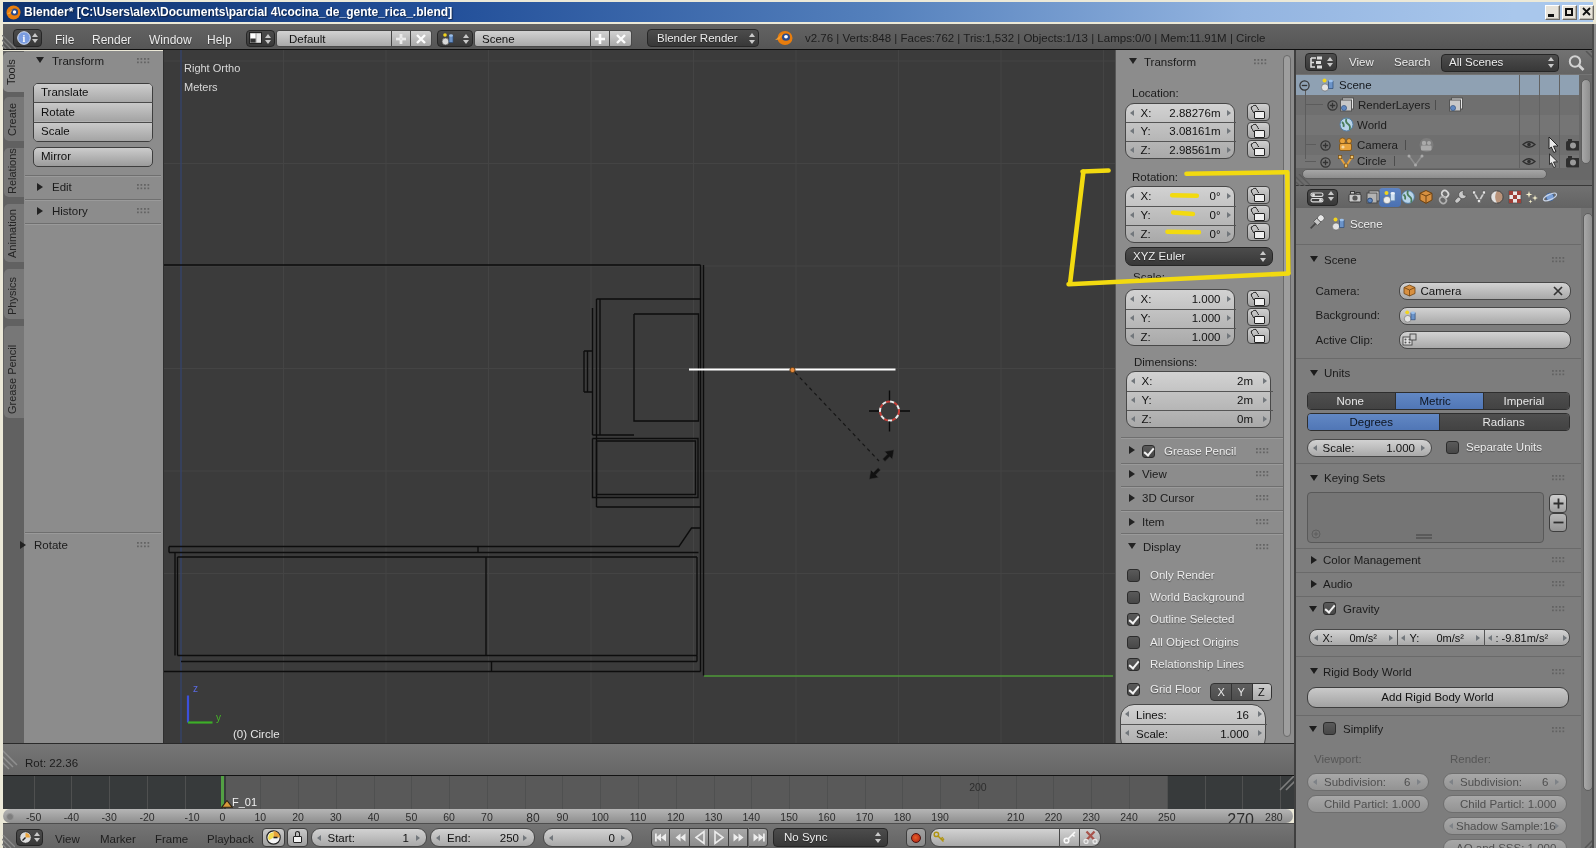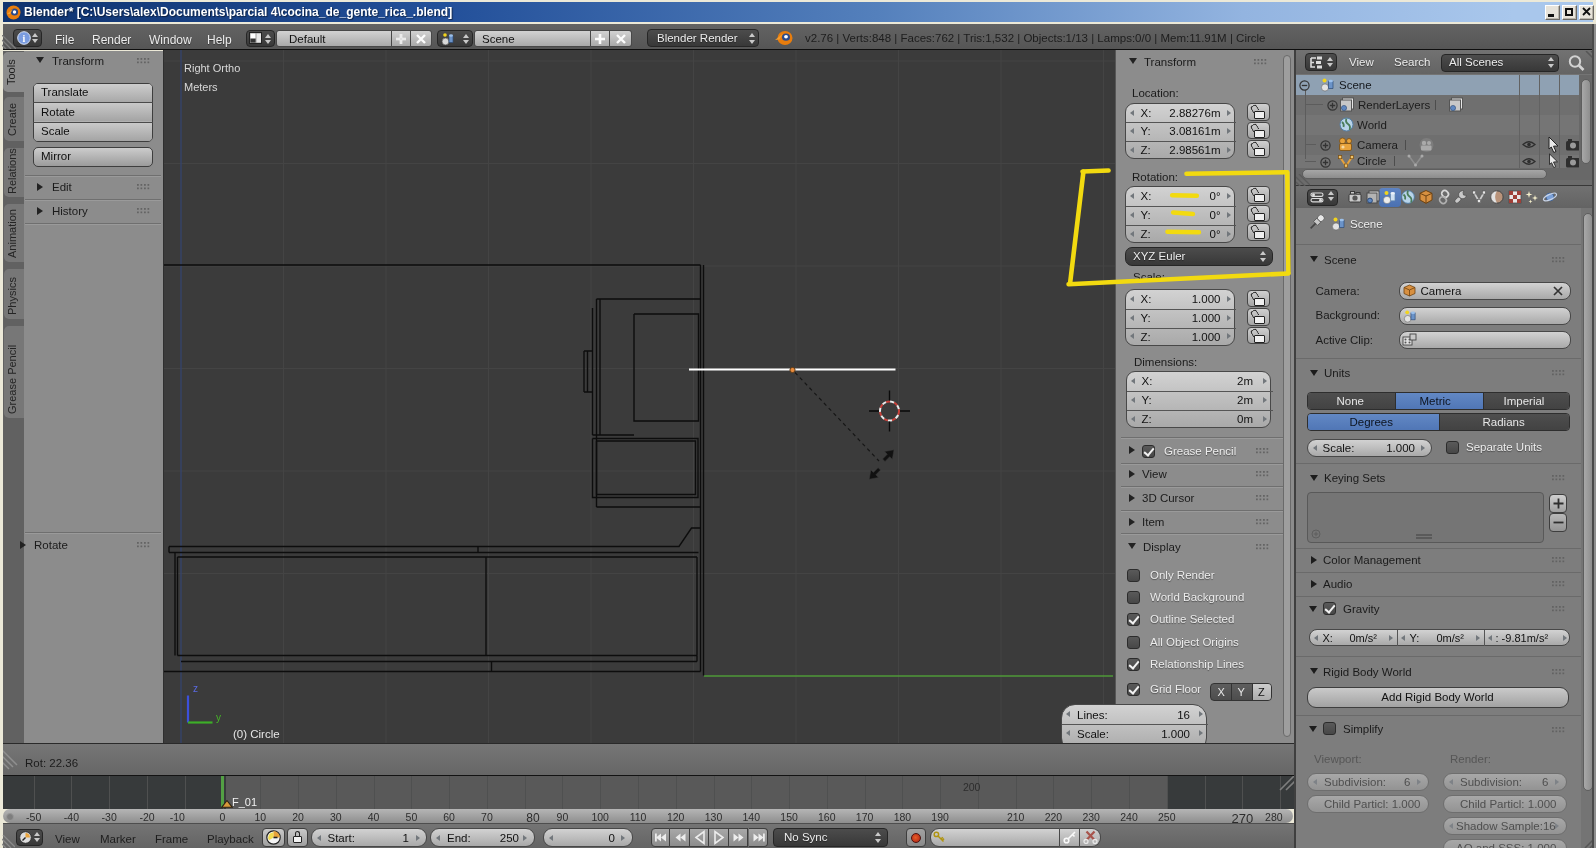--- a/index.html
+++ b/index.html
@@ -355,21 +355,21 @@
 
 <div class="abs" style="left:1210px;top:682.5px;width:61.5px;height:18.5px;border:1px solid #333;border-radius:4px;background:linear-gradient(#5e5e5e,#4d4d4d);overflow:hidden">
  <div class="abs" style="left:40.5px;top:0;width:21px;height:18.5px;background:linear-gradient(#cdcdcd,#a8a8a8)"></div>
  <div class="abs" style="left:20px;top:0;width:1px;height:19px;background:#333"></div>
  <div class="abs" style="left:40.5px;top:0;width:1px;height:19px;background:#333"></div>
  <div class="t" style="left:6.5px;top:2.5px;font-size:11px;color:#e8e8e8">X</div>
  <div class="t" style="left:26.5px;top:2.5px;font-size:11px;color:#e8e8e8">Y</div>
  <div class="t" style="left:47px;top:2.5px;font-size:11px;color:#111">Z</div>
 </div>
 
-<div class="nf" style="left:1061px;top:704px;width:146px;height:48px;border-radius:14px">
+<div class="nf" style="left:1120px;top:704px;width:146px;height:48px;border-radius:14px">
  <div class="abs" style="left:0;top:19px;width:146px;height:1px;background:#555"></div>
  <div class="la" style="left:4px;top:6px"></div>
     <div class="ra" style="left:137px;top:6px"></div>
  <div class="la" style="left:4px;top:25px"></div>
     <div class="ra" style="left:137px;top:25px"></div>
  <div class="t" style="left:15px;top:3.5px">Lines:</div>
     <div class="t" style="right:16px;top:3.5px">16</div>
  <div class="t" style="left:15px;top:22.5px">Scale:</div>
     <div class="t" style="right:16px;top:22.5px">1.000</div>
 </div>
@@ -427,49 +427,49 @@
     <path d="M6 0.5 L11.3 7.3 L0.7 7.3 Z" fill="#d8983a" stroke="#2e2313" stroke-width="1.1"></path>
   </svg>
 <div class="t" style="left:232px;top:795.5px;font-size:11px;color:#f0f0f0">F_01</div>
 
 <div class="abs" id="numstrip" style="left:3px;top:809px;width:1290px;height:14px;background:linear-gradient(#b5b5b5,#8e8e8e);border-radius:7px 7px 7px 7px"></div>
 <div class="abs" style="left:6px;top:812.5px;width:8px;height:8px;border-radius:50%;background:#7e7e7e;border:1px solid #989898"></div>
 <div class="t" style="left:18.7px;top:810.5px;width:30px;text-align:center;font-size:10.5px;color:#2d2d2d">-50</div>
 <div class="t" style="left:56.4px;top:810.5px;width:30px;text-align:center;font-size:10.5px;color:#2d2d2d">-40</div>
 <div class="t" style="left:94.2px;top:810.5px;width:30px;text-align:center;font-size:10.5px;color:#2d2d2d">-30</div>
 <div class="t" style="left:132.0px;top:810.5px;width:30px;text-align:center;font-size:10.5px;color:#2d2d2d">-20</div>
-<div class="t" style="left:169.7px;top:810.5px;width:30px;text-align:left;font-size:10.5px;color:#2d2d2d">-10</div>
+<div class="t" style="left:169.7px;top:810.5px;width:30px;text-align:right;font-size:10.5px;color:#2d2d2d">-10</div>
 <div class="t" style="left:207.5px;top:810.5px;width:30px;text-align:center;font-size:10.5px;color:#2d2d2d">0</div>
 <div class="t" style="left:245.3px;top:810.5px;width:30px;text-align:center;font-size:10.5px;color:#2d2d2d">10</div>
 <div class="t" style="left:283.0px;top:810.5px;width:30px;text-align:center;font-size:10.5px;color:#2d2d2d">20</div>
 <div class="t" style="left:320.8px;top:810.5px;width:30px;text-align:center;font-size:10.5px;color:#2d2d2d">30</div>
 <div class="t" style="left:358.6px;top:810.5px;width:30px;text-align:center;font-size:10.5px;color:#2d2d2d">40</div>
 <div class="t" style="left:396.4px;top:810.5px;width:30px;text-align:center;font-size:10.5px;color:#2d2d2d">50</div>
 <div class="t" style="left:434.1px;top:810.5px;width:30px;text-align:center;font-size:10.5px;color:#2d2d2d">60</div>
 <div class="t" style="left:471.9px;top:810.5px;width:30px;text-align:center;font-size:10.5px;color:#2d2d2d">70</div>
 <div class="t" style="left:509.7px;top:810.5px;width:30px;text-align:right;font-size:12px;color:#2d2d2d">80</div>
 <div class="t" style="left:547.4px;top:810.5px;width:30px;text-align:center;font-size:10.5px;color:#2d2d2d">90</div>
 <div class="t" style="left:585.2px;top:810.5px;width:30px;text-align:center;font-size:10.5px;color:#2d2d2d">100</div>
 <div class="t" style="left:623.0px;top:810.5px;width:30px;text-align:center;font-size:10.5px;color:#2d2d2d">110</div>
 <div class="t" style="left:660.7px;top:810.5px;width:30px;text-align:center;font-size:10.5px;color:#2d2d2d">120</div>
 <div class="t" style="left:698.5px;top:810.5px;width:30px;text-align:center;font-size:10.5px;color:#2d2d2d">130</div>
 <div class="t" style="left:736.3px;top:810.5px;width:30px;text-align:center;font-size:10.5px;color:#2d2d2d">140</div>
 <div class="t" style="left:774.1px;top:810.5px;width:30px;text-align:center;font-size:10.5px;color:#2d2d2d">150</div>
 <div class="t" style="left:811.8px;top:810.5px;width:30px;text-align:center;font-size:10.5px;color:#2d2d2d">160</div>
 <div class="t" style="left:849.6px;top:810.5px;width:30px;text-align:center;font-size:10.5px;color:#2d2d2d">170</div>
 <div class="t" style="left:887.4px;top:810.5px;width:30px;text-align:center;font-size:10.5px;color:#2d2d2d">180</div>
 <div class="t" style="left:925.1px;top:810.5px;width:30px;text-align:center;font-size:10.5px;color:#2d2d2d">190</div>
-<div class="t" style="left:962.9px;top:781px;width:30px;text-align:left;font-size:10.5px;color:#2d2d2d">200</div>
+<div class="t" style="left:962.9px;top:781px;width:30px;text-align:center;font-size:10.5px;color:#2d2d2d">200</div>
 <div class="t" style="left:1000.7px;top:810.5px;width:30px;text-align:center;font-size:10.5px;color:#2d2d2d">210</div>
 <div class="t" style="left:1038.4px;top:810.5px;width:30px;text-align:center;font-size:10.5px;color:#2d2d2d">220</div>
 <div class="t" style="left:1076.2px;top:810.5px;width:30px;text-align:center;font-size:10.5px;color:#2d2d2d">230</div>
 <div class="t" style="left:1114.0px;top:810.5px;width:30px;text-align:center;font-size:10.5px;color:#2d2d2d">240</div>
 <div class="t" style="left:1151.8px;top:810.5px;width:30px;text-align:center;font-size:10.5px;color:#2d2d2d">250</div>
 <div class="t" style="left:1189.5px;top:828px;width:30px;text-align:right;font-size:10.5px;color:#2d2d2d">260</div>
-<div class="t" style="left:1227.3px;top:810.5px;width:30px;text-align:center;font-size:13px;color:#2d2d2d">270</div>
+<div class="t" style="left:1227.3px;top:810.5px;width:30px;text-align:left;font-size:16px;color:#2d2d2d">270</div>
 <div class="t" style="left:1265.1px;top:810.5px;width:30px;text-align:left;font-size:10.5px;color:#2d2d2d">280</div>
 <svg class="abs" style="left:1278px;top:776px" width="17" height="15" viewBox="0 0 17 15">
     <path d="M2 14 L16 0 M8 14 L17 5" stroke="#7e7e7e" stroke-width="1.6"></path>
   </svg>
 
 <div class="abs" style="left:3px;top:823px;width:1293px;height:25px;background:linear-gradient(#757575,#646464)"></div>
 <div class="abs" style="left:3px;top:823px;width:1293px;height:1px;background:#4e4e4e"></div>
 <div class="dk" style="left:16px;top:829px;width:27px;height:16.5px"></div>
 <svg class="abs" style="left:19px;top:831px" width="13" height="13" viewBox="0 0 13 13">
     <circle cx="6.5" cy="6.5" r="5.8" fill="#ddd" stroke="#333"></circle>

